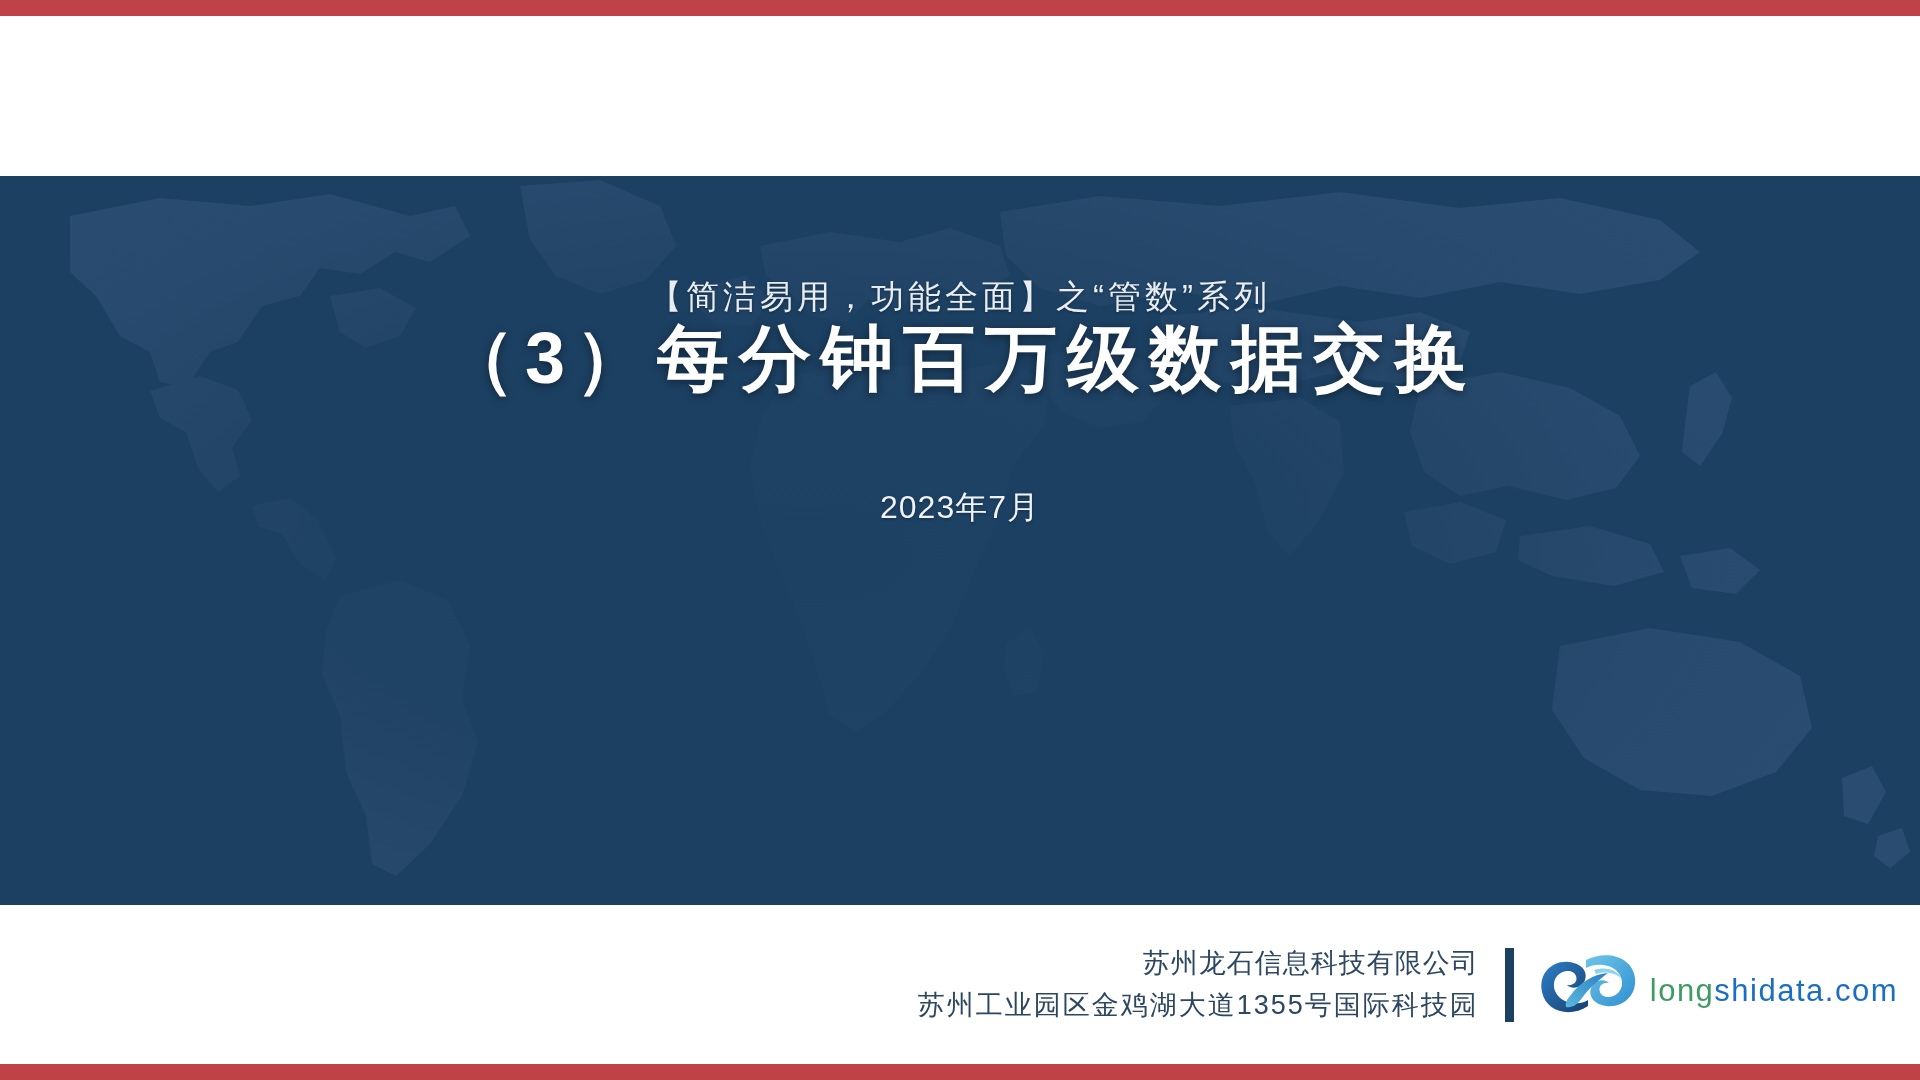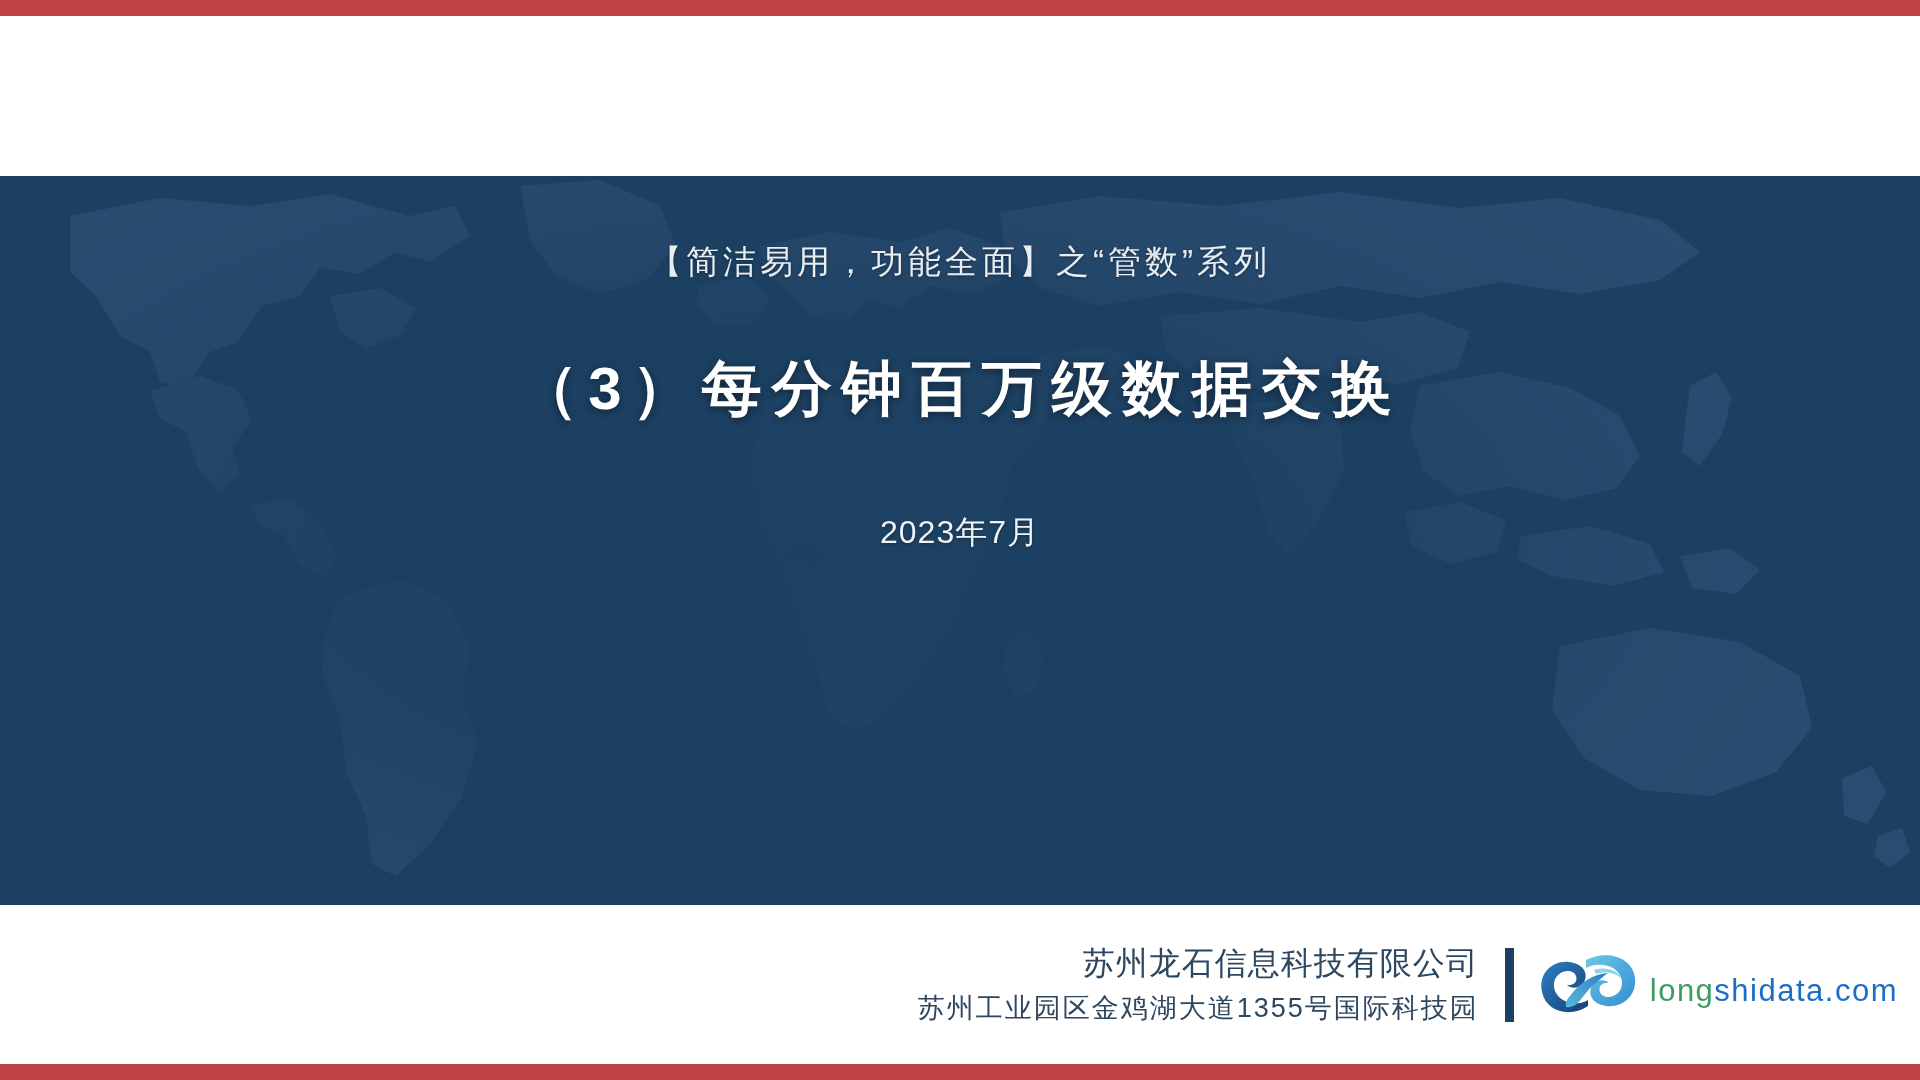--- a/index.html
+++ b/index.html
@@ -73,32 +73,31 @@
     width:1920px;
     height:729px;
     display:flex;
     flex-direction:column;
     align-items:center;
     justify-content:flex-start;
     text-align:center;
   }
 
   #subtitle {
-    margin-top:64px;
+    margin-top:99px;
     font-size:33px;
     letter-spacing:4px;
     color:#e8edf2;
     font-weight:400;
     text-shadow:0 1px 3px rgba(0,0,0,0.35);
     white-space:nowrap;
   }
 
   #main-title {
-    margin-top:72px;
-    font-size:60px;
+    font-size:72px;
     line-height:1.06;
     letter-spacing:10px;
     color:#ffffff;
     font-weight:700;
     text-shadow:0 2px 8px rgba(0,0,0,0.45);
     white-space:nowrap;
   }
 
   #date-line {
     margin-top:90px;
@@ -125,21 +124,21 @@
 
   #footer-company {
     display:flex;
     flex-direction:column;
     align-items:flex-end;
     justify-content:center;
     color:#2e4760;
     line-height:1.55;
   }
   #footer-company .line1 {
-    font-size:32px;
+    font-size:27px;
     letter-spacing:1px;
     white-space:nowrap;
   }
   #footer-company .line2 {
     font-size:27px;
     letter-spacing:2px;
     white-space:nowrap;
   }
 
   #footer-divider {

